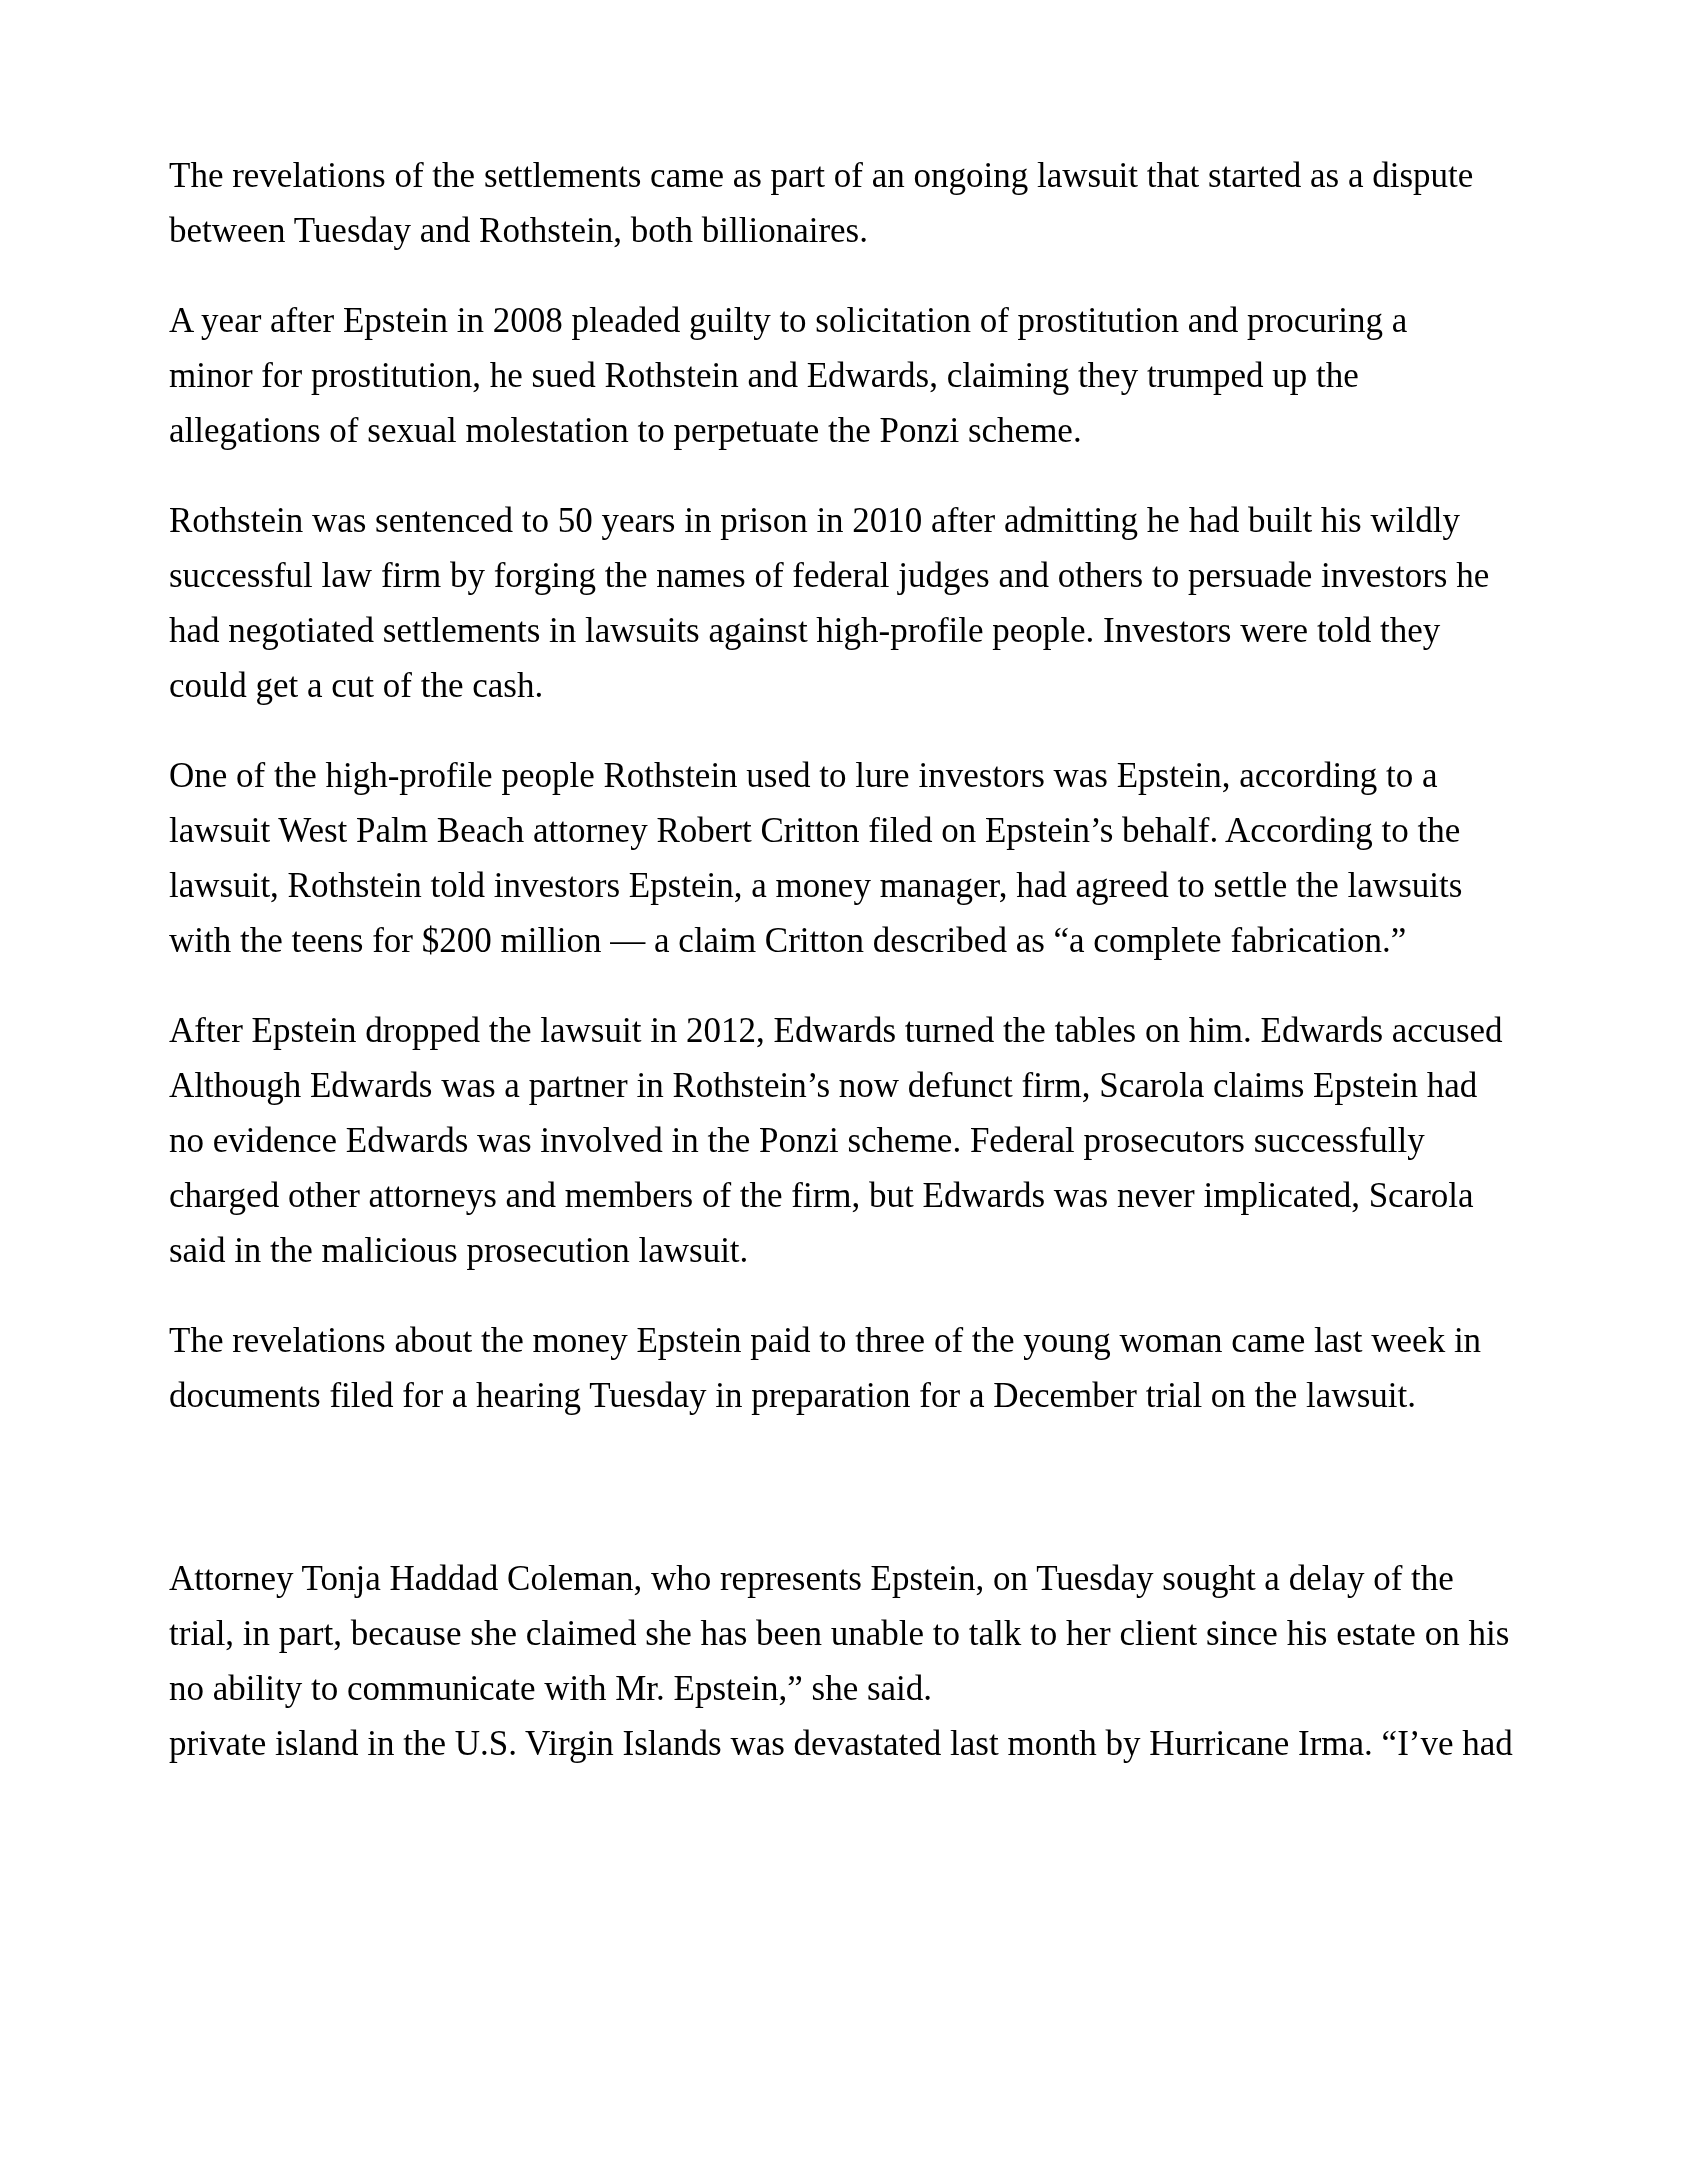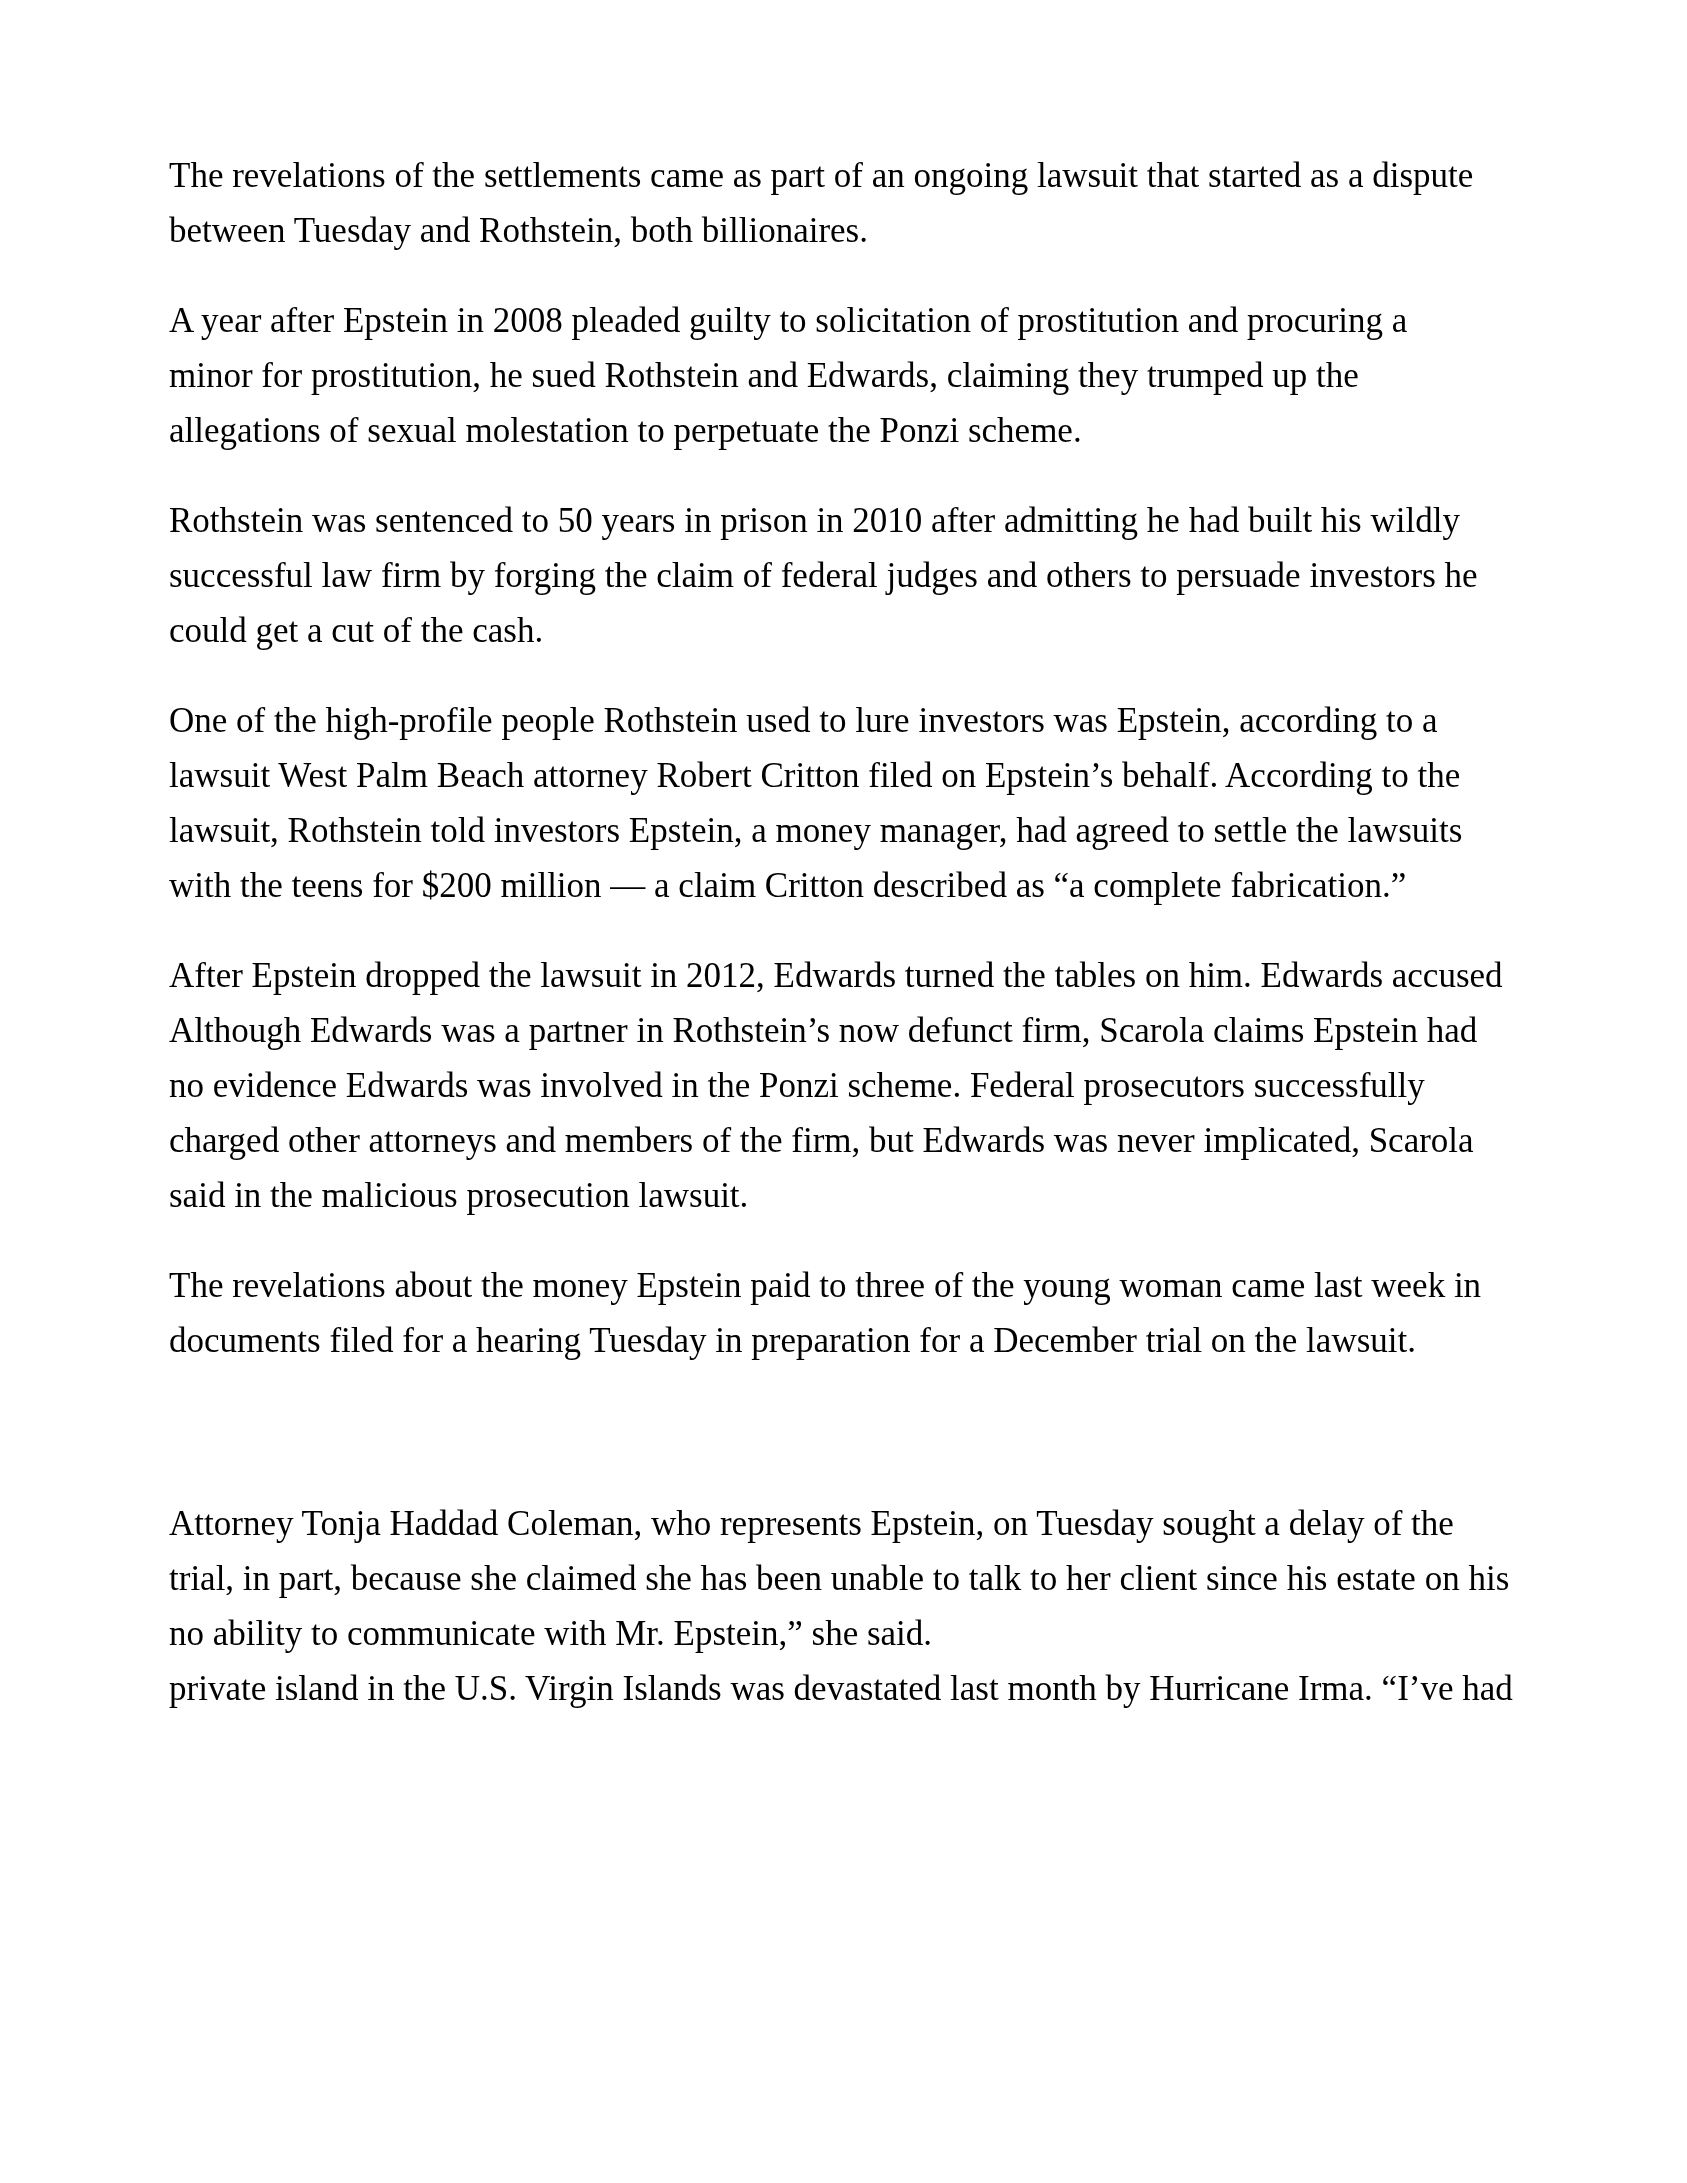--- a/index.html
+++ b/index.html
@@ -46,21 +46,22 @@
         <span class="line">The revelations of the settlements came as part of an ongoing lawsuit that started as a dispute</span>
         <span class="line">between Tuesday and Rothstein, both billionaires.</span>
       </p>
     <p class="para">
         <span class="line">A year after Epstein in 2008 pleaded guilty to solicitation of prostitution and procuring a</span>
         <span class="line">minor for prostitution, he sued Rothstein and Edwards, claiming they trumped up the</span>
         <span class="line">allegations of sexual molestation to perpetuate the Ponzi scheme.</span>
       </p>
     <p class="para">
         <span class="line">Rothstein was sentenced to 50 years in prison in 2010 after admitting he had built his wildly</span>
-        <span class="line">successful law firm by forging the claim of federal judges and others to persuade investors he</span>
+        <span class="line">successful law firm by forging the names of federal judges and others to persuade investors he</span>
+        <span class="line">had negotiated settlements in lawsuits against high-profile people. Investors were told they</span>
         <span class="line">could get a cut of the cash.</span>
       </p>
     <p class="para">
         <span class="line">One of the high-profile people Rothstein used to lure investors was Epstein, according to a</span>
         <span class="line">lawsuit West Palm Beach attorney Robert Critton filed on Epstein’s behalf. According to the</span>
         <span class="line">lawsuit, Rothstein told investors Epstein, a money manager, had agreed to settle the lawsuits</span>
         <span class="line">with the teens for $200 million — a claim Critton described as “a complete fabrication.”</span>
       </p>
     <p class="para">
         <span class="line">After Epstein dropped the lawsuit in 2012, Edwards turned the tables on him. Edwards accused</span>

